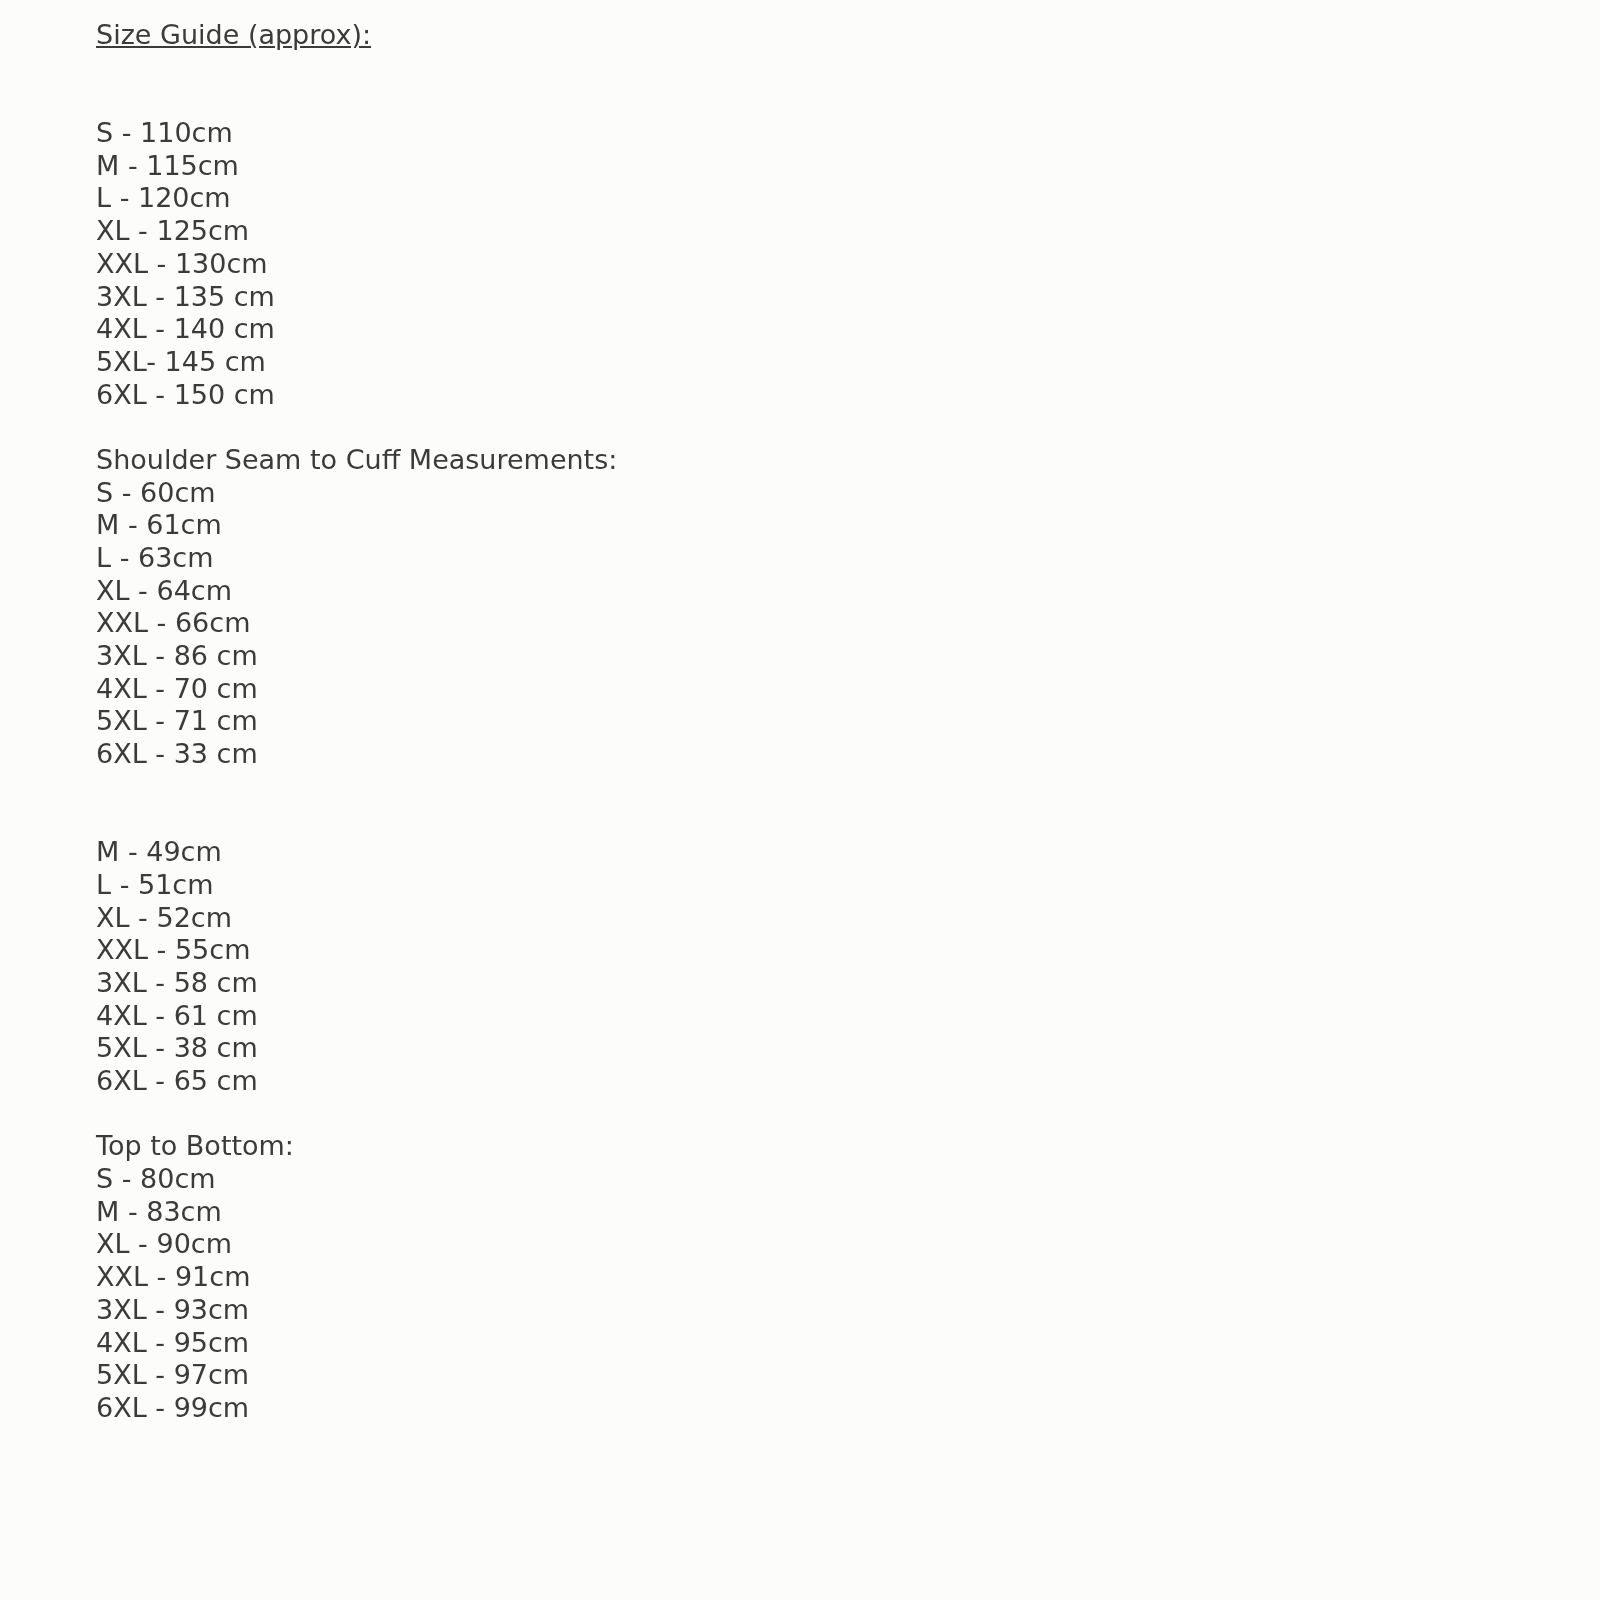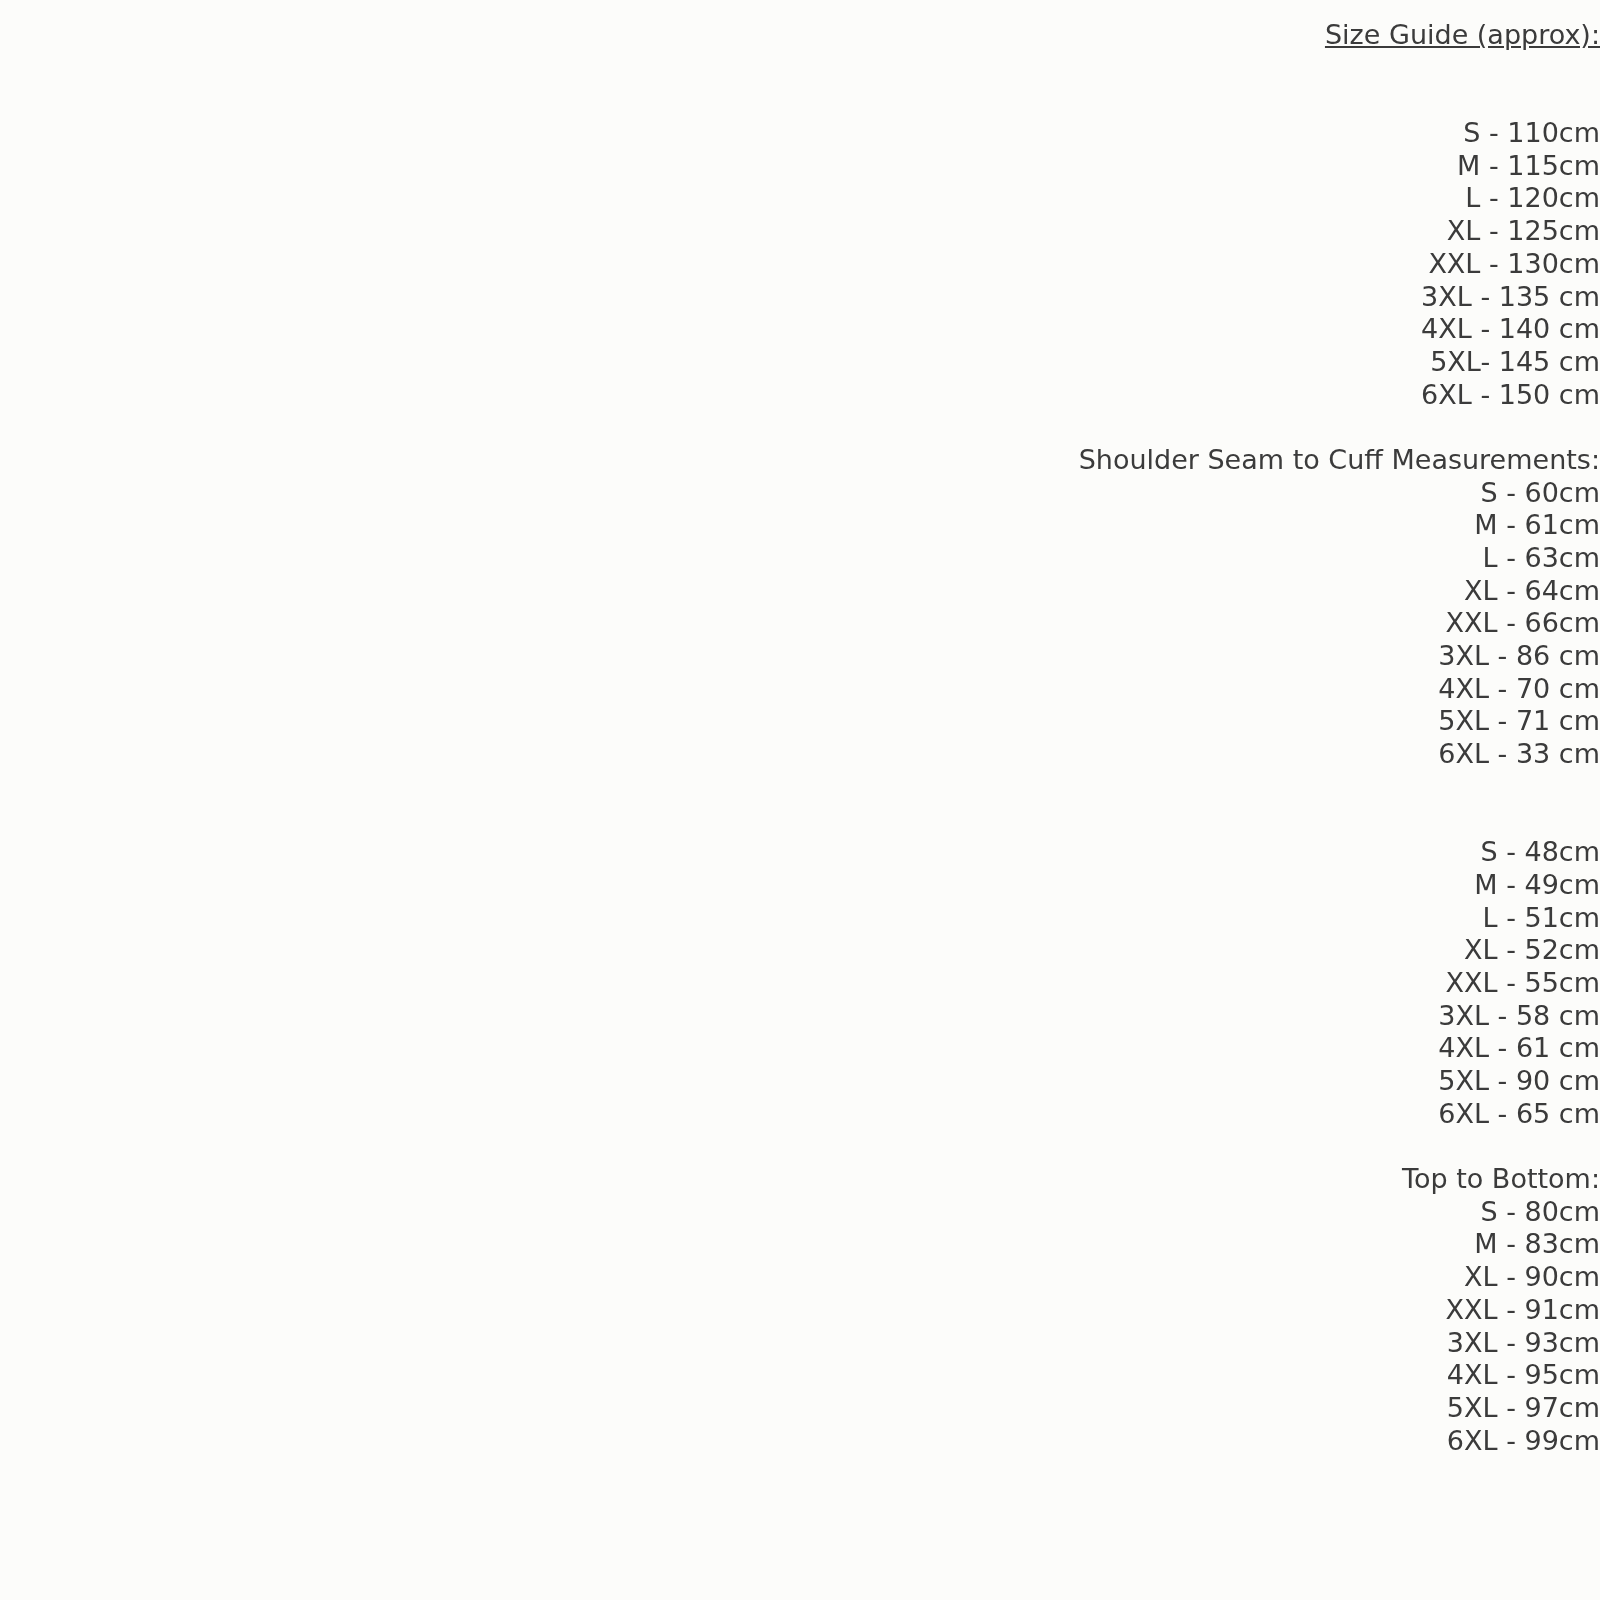--- a/index.html
+++ b/index.html
@@ -12,21 +12,21 @@
     overflow: hidden;
     background: #fcfcfa;
     color: #3b3b3b;
     font-family: "DejaVu Sans", "Liberation Sans", sans-serif;
   }
   .page {
     box-sizing: border-box;
     width: 1600px;
     padding-top: 19px;
     padding-left: 96px;
-    text-align: right;
+    text-align: left;
   }
   .line, .title {
     font-size: 27px;
     line-height: 32.7px;
     height: 32.7px;
     white-space: pre;
     font-weight: 400;
   }
   .title {
     margin: 0;
@@ -64,28 +64,27 @@
         <div class="line">XL - 64cm</div>
         <div class="line">XXL - 66cm</div>
         <div class="line">3XL - 86 cm</div>
         <div class="line">4XL - 70 cm</div>
         <div class="line">5XL - 71 cm</div>
         <div class="line">6XL - 33 cm</div>
       </section>
       <div class="blank"></div>
       <section>
         <div class="blank"></div>
-        <div class="line">S - 48cm</div>
         <div class="line">M - 49cm</div>
         <div class="line">L - 51cm</div>
         <div class="line">XL - 52cm</div>
         <div class="line">XXL - 55cm</div>
         <div class="line">3XL - 58 cm</div>
         <div class="line">4XL - 61 cm</div>
-        <div class="line">5XL - 90 cm</div>
+        <div class="line">5XL - 38 cm</div>
         <div class="line">6XL - 65 cm</div>
       </section>
       <div class="blank"></div>
       <section>
         <div class="line">Top to Bottom:</div>
         <div class="line">S - 80cm</div>
         <div class="line">M - 83cm</div>
         <div class="line">XL - 90cm</div>
         <div class="line">XXL - 91cm</div>
         <div class="line">3XL - 93cm</div>

